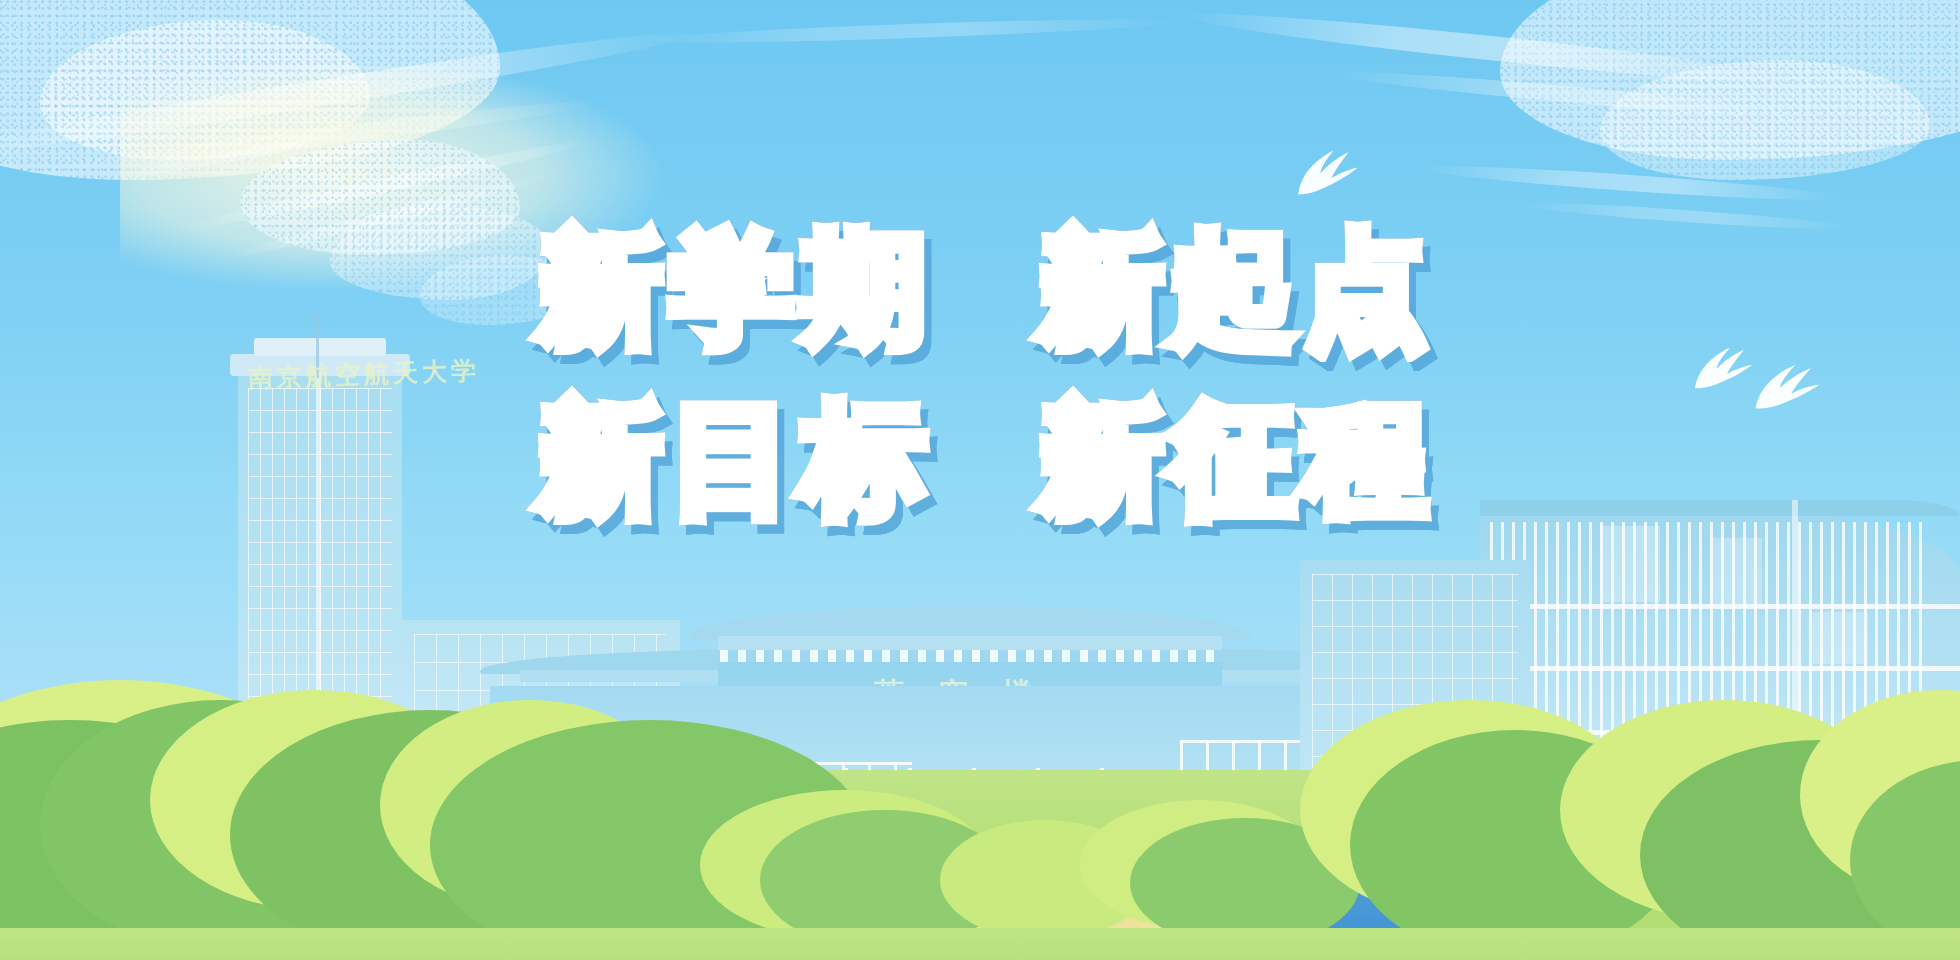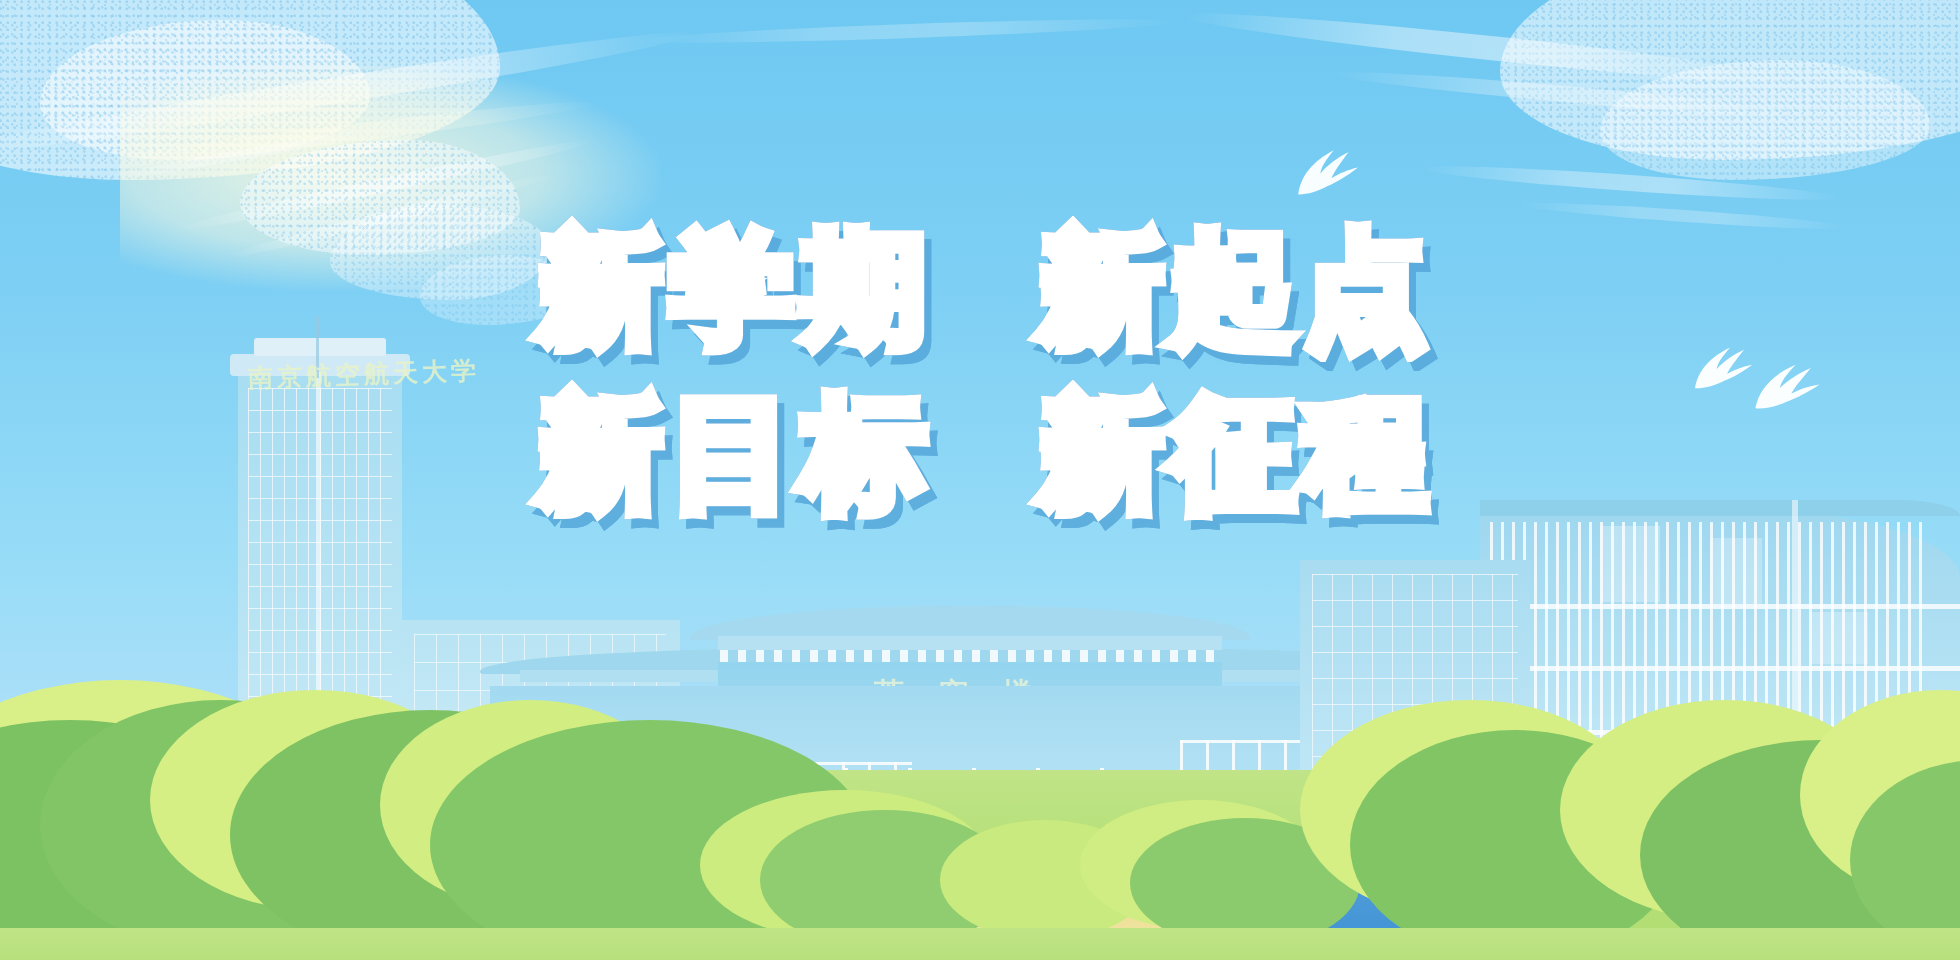--- a/index.html
+++ b/index.html
@@ -64,21 +64,21 @@
     color:#0e74bd;
     background:linear-gradient(180deg,#3f68ae 0%,#2f7ec0 38%,#0b77c0 62%,#0b74bd 100%);
     -webkit-background-clip:text;
     background-clip:text;
     -webkit-text-fill-color:transparent;
     paint-order:stroke fill;
     -webkit-text-stroke:14px #ffffff;
     filter:drop-shadow(7px 9px 0 rgba(78,160,214,.75));
     white-space:pre;
   }
-  .hl-line.l2{margin-top:18px;}
+  .hl-line.l2{margin-top:24px;}
 
   
   .ground{position:absolute;left:0;width:1960px;}
 
   .bush{
     position:absolute;
     border-radius:50%;
   }
   .bush.grain{
     background-image:

